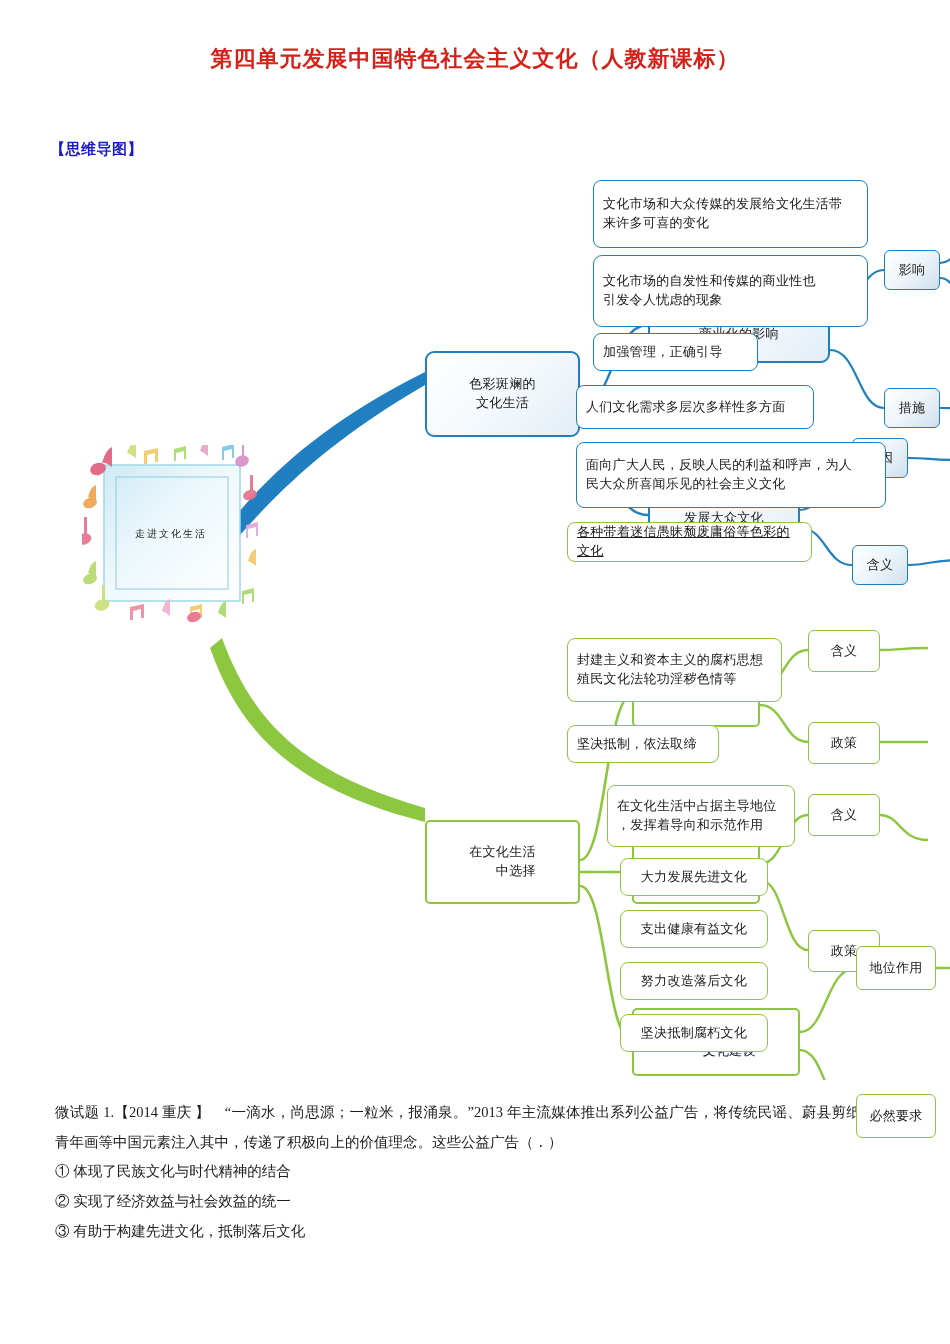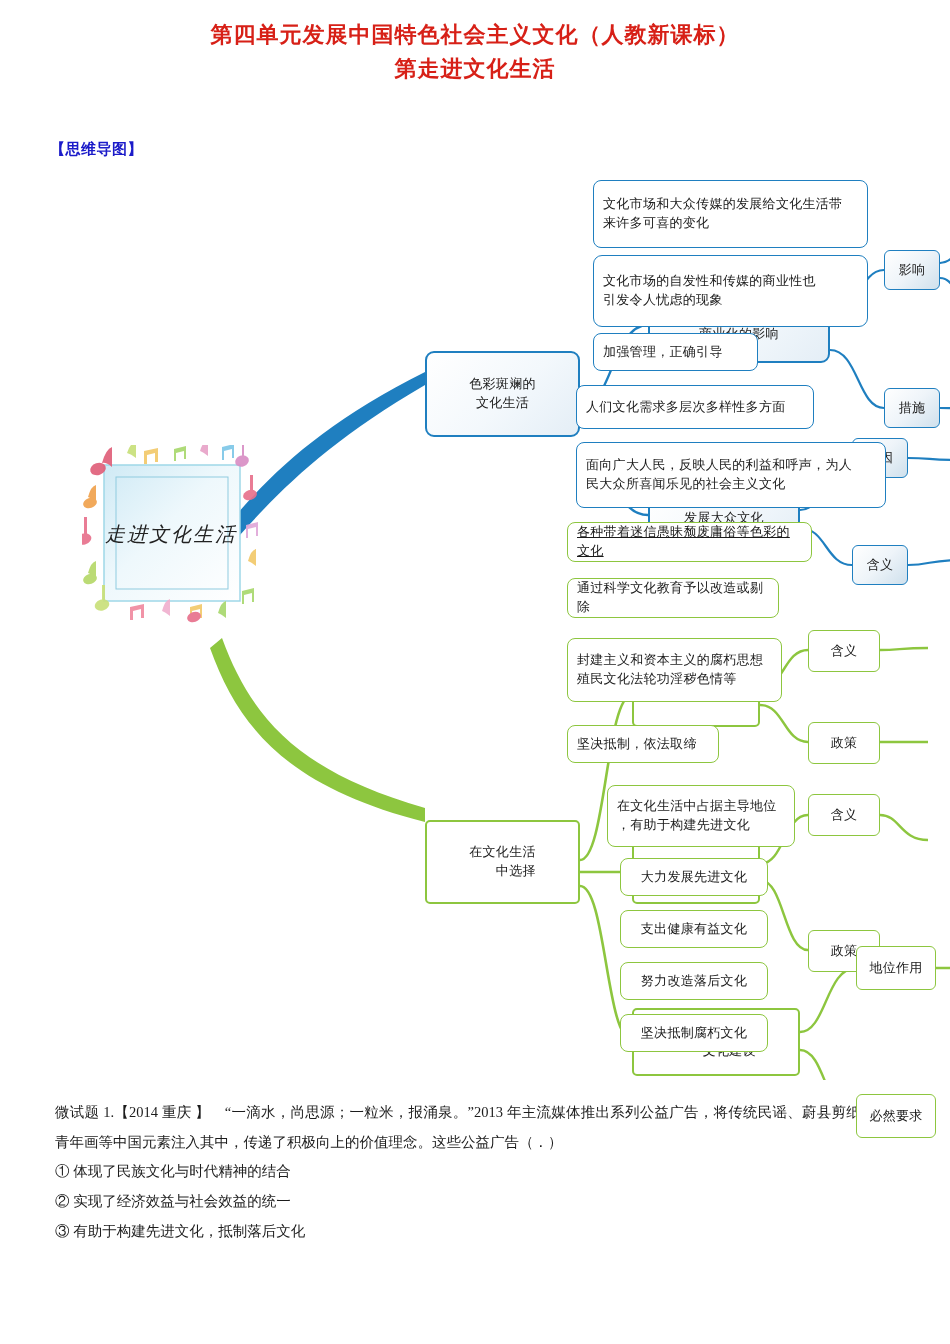--- a/index.html
+++ b/index.html
@@ -13,21 +13,21 @@
   }
 
   
   .doc-title {
     text-align:center;
     color:#d72017;
     font-weight:bold;
     font-size:22px;
     letter-spacing:1px;
     line-height:1.55;
-    padding-top:18px;
+    padding-top:42px;
   }
   .doc-title .line2 { display:block; }
 
   .section-label {
     position:absolute;
     left:50px; top:140px;
     color:#1b1bc9;
     font-weight:bold;
     font-size:15px;
     letter-spacing:0.5px;
@@ -105,44 +105,42 @@
     position:absolute;
     left:82px; top:285px;
     width:178px; height:178px;
     z-index:4;
   }
   .center-art svg { display:block; }
   .center-art .center-text {
     position:absolute;
     left:0; top:0; width:178px; height:178px;
     display:flex; align-items:center; justify-content:center;
-    font-size:20px; color:#222; letter-spacing:2px;
+    font-size:10px; color:#222; letter-spacing:2px;
     font-family:"Liberation Serif","DejaVu Serif",serif;
-    font-style:italic;
   }
 
   
   .qblock {
     position:absolute;
     left:55px; top:1098px;
     width:850px;
     font-size:14.5px;
     color:#1c1c1c;
     line-height:2.05;
     text-align:justify;
   }
   .qblock .para { text-indent:0; }
   .qblock .opt { display:block; }
 </style>
 </head>
 <body>
 
 <div class="doc-title">
   <span>第四单元发展中国特色社会主义文化（人教新课标）</span>
-  <span class="line2">第走进文化生活</span>
 </div>
 
 <div class="section-label">【思维导图】</div>
 
 <div id="map">
 
   <svg class="edges" viewBox="0 0 950 920">
 
     <path d="M 240,375 C 280,330 330,280 425,225 L 425,212 C 325,262 272,312 232,360 Z" fill="#1f7fc0"></path>
 
@@ -278,28 +276,27 @@
 引发令人忧虑的现象</div>
 
   <div class="node blue-box" style="left:593px; top:173px; width:165px; height:38px;">加强管理，正确引导</div>
 
   <div class="node blue-box" style="left:576px; top:225px; width:238px; height:44px;">人们文化需求多层次多样性多方面</div>
 
   <div class="node blue-box" style="left:576px; top:282px; width:310px; height:66px;">面向广大人民，反映人民的利益和呼声，为人
 民大众所喜闻乐见的社会主义文化</div>
 
   <div class="node green-box" style="left:567px; top:362px; width:245px; height:40px;text-decoration:underline;">各种带着迷信愚昧颓废庸俗等色彩的文化</div>
-  <div class="node green-box" style="left:567px; top:418px; width:212px; height:40px;">通过科学文化教育予以改造或剔除</div>
 
   <div class="node green-box" style="left:567px; top:478px; width:215px; height:64px;">封建主义和资本主义的腐朽思想
 殖民文化法轮功淫秽色情等</div>
   <div class="node green-box" style="left:567px; top:565px; width:152px; height:38px;">坚决抵制，依法取缔</div>
 
   <div class="node green-box" style="left:607px; top:625px; width:188px; height:62px;">在文化生活中占据主导地位
-，有助于构建先进文化</div>
+，发挥着导向和示范作用</div>
 
   <div class="node green-box" style="left:620px; top:698px; width:148px; height:38px; justify-content:center;">大力发展先进文化</div>
   <div class="node green-box" style="left:620px; top:750px; width:148px; height:38px; justify-content:center;">支出健康有益文化</div>
   <div class="node green-box" style="left:620px; top:802px; width:148px; height:38px; justify-content:center;">努力改造落后文化</div>
   <div class="node green-box" style="left:620px; top:854px; width:148px; height:38px; justify-content:center;">坚决抵制腐朽文化</div>
 </div>
 
 <div class="qblock">
   <div class="para">微试题 1.【2014 重庆 】　“一滴水，尚思源；一粒米，报涌泉。”2013 年主流媒体推出系列公益广告，将传统民谣、蔚县剪纸、杨柳青年画等中国元素注入其中，传递了积极向上的价值理念。这些公益广告（．）</div>
   <span class="opt">① 体现了民族文化与时代精神的结合</span>

